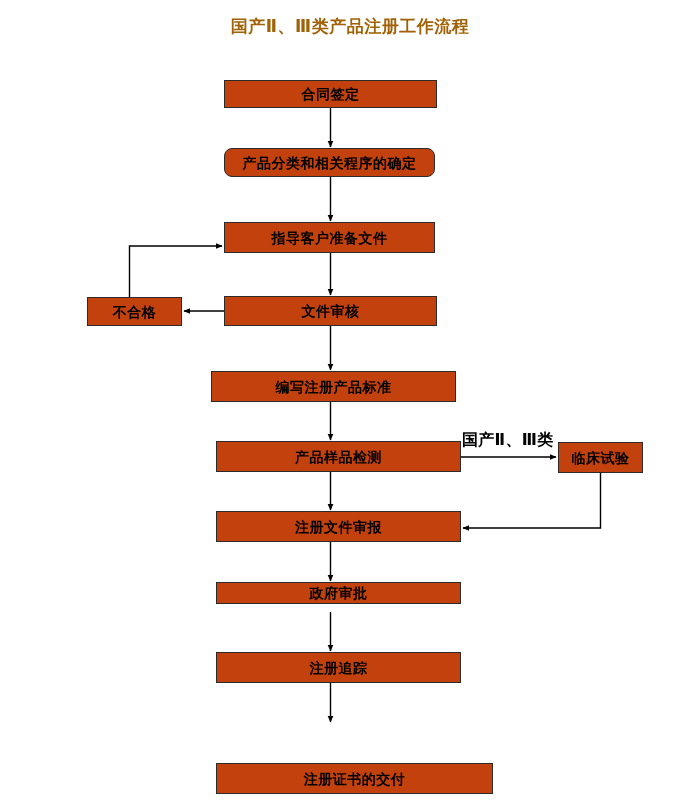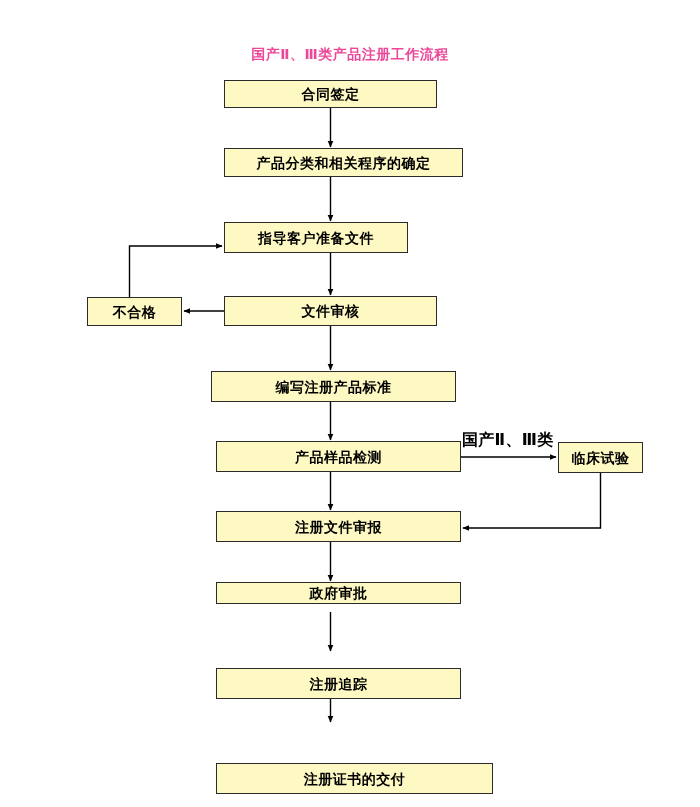--- a/index.html
+++ b/index.html
@@ -16,33 +16,33 @@
   }
   #flowchart-root {
     position: absolute;
     left: 0; top: 0;
     width: 700px;
     height: 807px;
   }
   .chart-title {
     position: absolute;
     left: 0;
-    top: 46px;
+    top: 15px;
     width: 700px;
     text-align: center;
-    font-size: 14px;
+    font-size: 17px;
     font-weight: bold;
-    color: #ec4899;
+    color: #a16207;
     letter-spacing: 0.5px;
   }
   .node {
     position: absolute;
     box-sizing: border-box;
     border: 1.5px solid #2b2b2b;
-    background: #fef9c3;
+    background: #c2410c;
     display: flex;
     align-items: center;
     justify-content: center;
     color: #000000;
     font-weight: bold;
     font-size: 14px;
     letter-spacing: 0.5px;
     line-height: 1;
   }
   .node-label {
@@ -110,25 +110,25 @@
 
     <line x1="330.5" y1="612" x2="330.5" y2="651" marker-end="url(#arrowhead)"></line>
 
     <line x1="330.5" y1="683" x2="330.5" y2="722" marker-end="url(#arrowhead)"></line>
   </svg>
 
   <div class="node" style="left:224px; top:80px; width:213px; height:28px;">
     <span class="node-label">合同签定</span>
   </div>
 
-  <div class="node" style="left:224px; top:148px; width:239px; height:29px;">
+  <div class="node" style="left:224px; top:148px; width:211px; height:29px;border-radius:8px;">
     <span class="node-label">产品分类和相关程序的确定</span>
   </div>
 
-  <div class="node" style="left:224px; top:222px; width:184px; height:31px;">
+  <div class="node" style="left:224px; top:222px; width:211px; height:31px;">
     <span class="node-label">指导客户准备文件</span>
   </div>
 
   <div class="node" style="left:87px; top:297px; width:95px; height:29px;">
     <span class="node-label">不合格</span>
   </div>
 
   <div class="node" style="left:224px; top:296px; width:213px; height:30px;">
     <span class="node-label">文件审核</span>
   </div>
@@ -146,21 +146,21 @@
   </div>
 
   <div class="node" style="left:558px; top:442px; width:85px; height:31px;">
     <span class="node-label">临床试验</span>
   </div>
 
   <div class="node" style="left:216px; top:582px; width:245px; height:22px;">
     <span class="node-label">政府审批</span>
   </div>
 
-  <div class="node" style="left:216px; top:652px; width:245px; height:31px;margin-top:16px;">
+  <div class="node" style="left:216px; top:652px; width:245px; height:31px;">
     <span class="node-label">注册追踪</span>
   </div>
 
   <div class="node" style="left:216px; top:763px; width:277px; height:31px;">
     <span class="node-label">注册证书的交付</span>
   </div>
 
   <div class="branch-label" style="left:462px; top:430px;">国产Ⅱ、Ⅲ类</div>
 
 </div>

